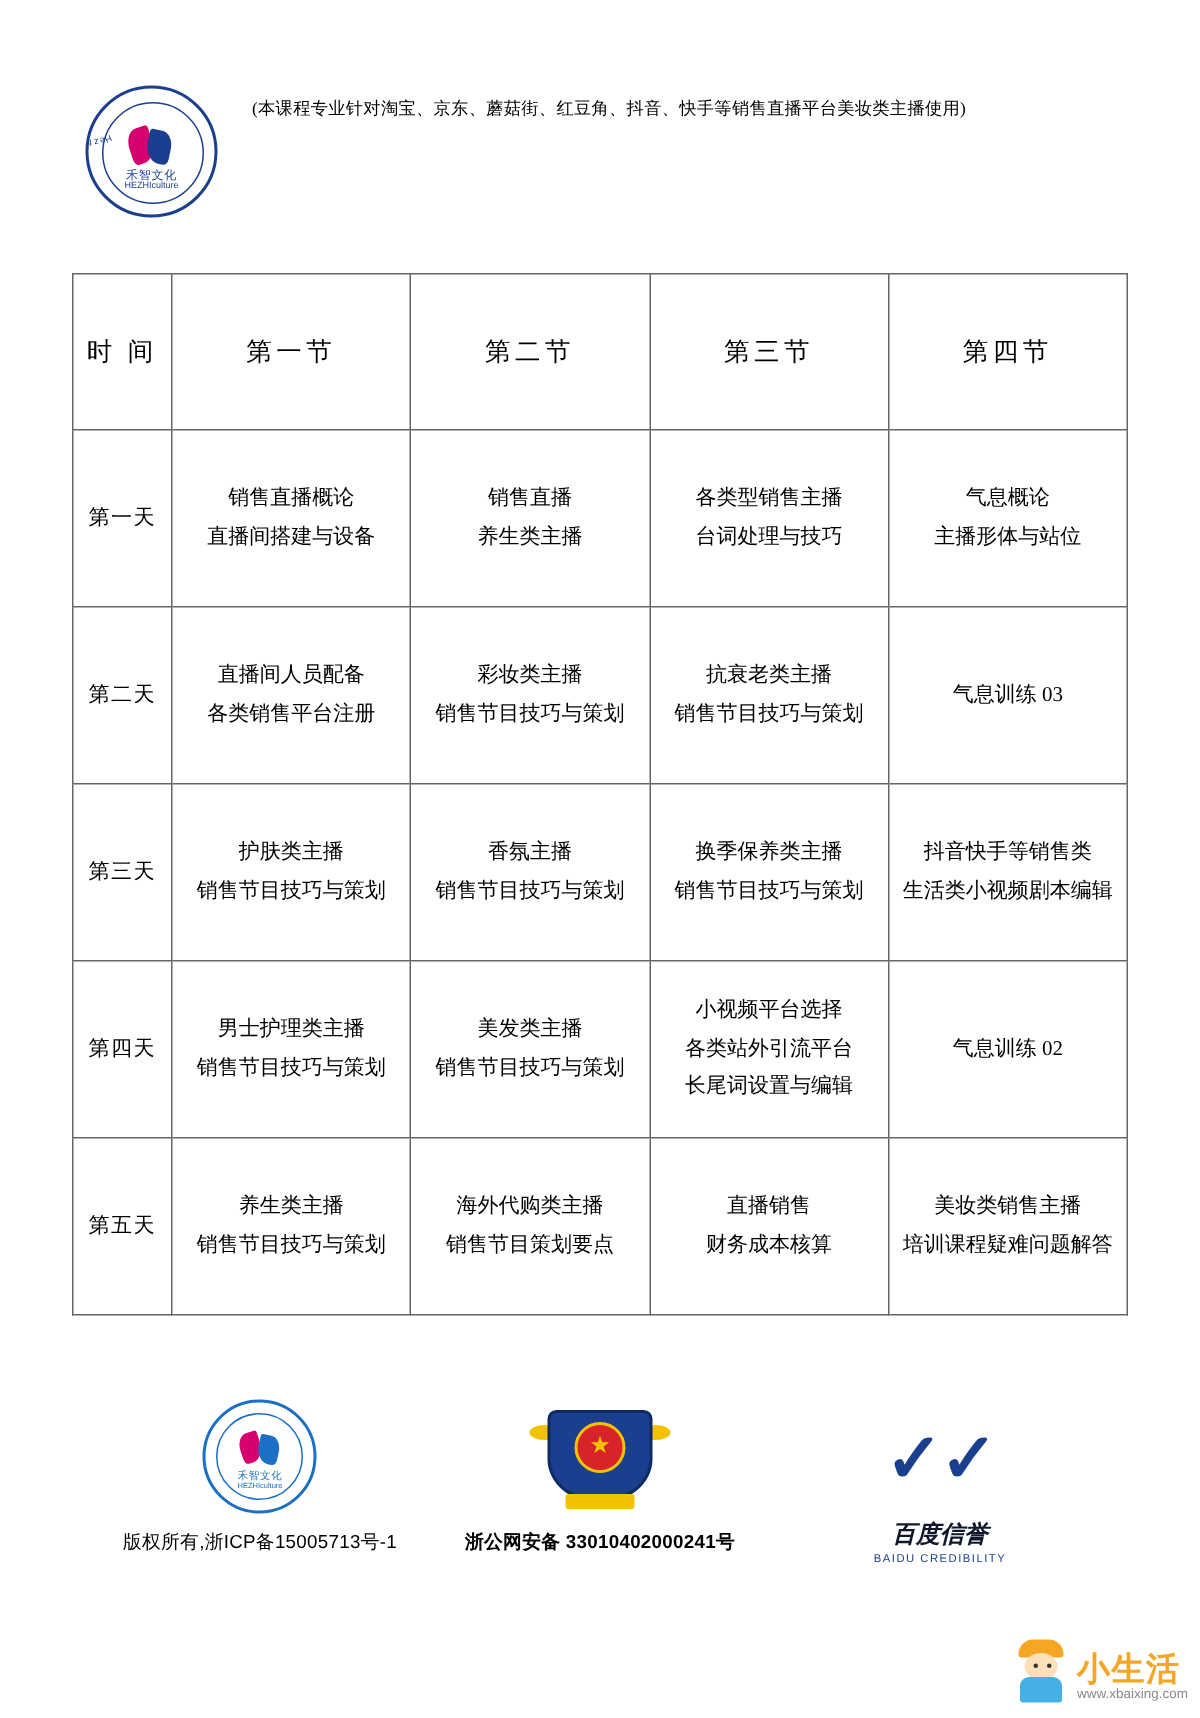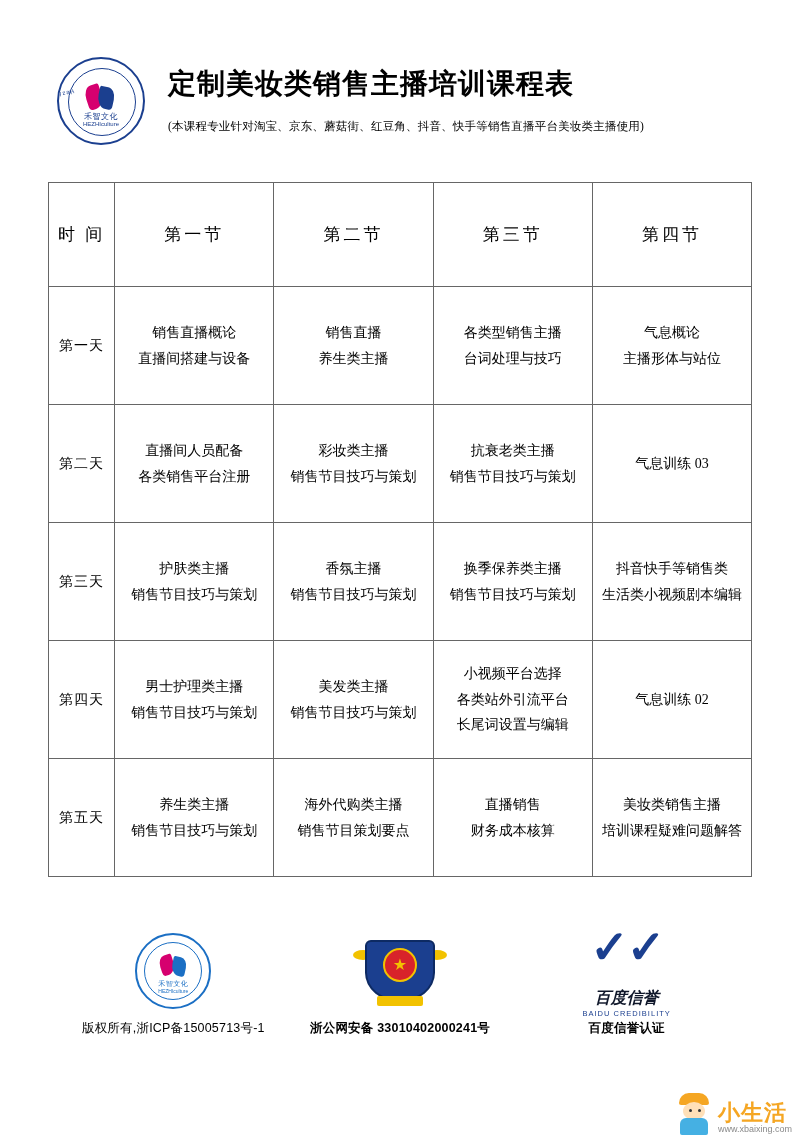--- a/index.html
+++ b/index.html
@@ -371,21 +371,20 @@
           <span class="arc-char" style="transform: rotate(-190.625deg) translate(0px, -38px); left: 0px; top: 0px;">z</span>
           <span class="arc-char" style="transform: rotate(-183.438deg) translate(0px, -38px); left: 0px; top: 0px;">h</span>
           <span class="arc-char" style="transform: rotate(-169.062deg) translate(0px, -38px); left: 0px; top: 0px;"> </span>
           <span class="arc-char" style="transform: rotate(-104.375deg) translate(0px, -38px); left: 0px; top: 0px;"> </span>
           <span class="arc-char" style="transform: rotate(-25.3125deg) translate(0px, -38px); left: 0px; top: 0px;"> </span>
         </div>
       <div class="logo-arc-bottom"></div>
     </div>
   </div>
   <div class="title-block">
-    <h1 class="doc-title">定制美妆类销售主播培训课程表</h1>
     <p class="doc-subtitle">(本课程专业针对淘宝、京东、蘑菇街、红豆角、抖音、快手等销售直播平台美妆类主播使用)</p>
   </div>
 </div>
 
 <div class="table-wrap">
   <table class="schedule">
     <thead>
       <tr>
         <td class="daycol">时 间</td>
         <td>第一节</td>
@@ -532,21 +531,20 @@
     </div>
 
     <div class="footer-item">
       <div class="footer-badge">
         <div class="baidu-badge">
           <div class="baidu-v">✓✓</div>
           <div class="baidu-name">百度信誉</div>
           <div class="baidu-sub">BAIDU CREDIBILITY</div>
         </div>
       </div>
-      <div class="footer-caption">百度信誉认证</div>
     </div>
 
   </div>
 </div>
 
 <div class="watermark">
   <div class="wm-figure">
     <div class="wm-hat"></div>
     <div class="wm-face"></div>
     <div class="wm-eye-l"></div>

